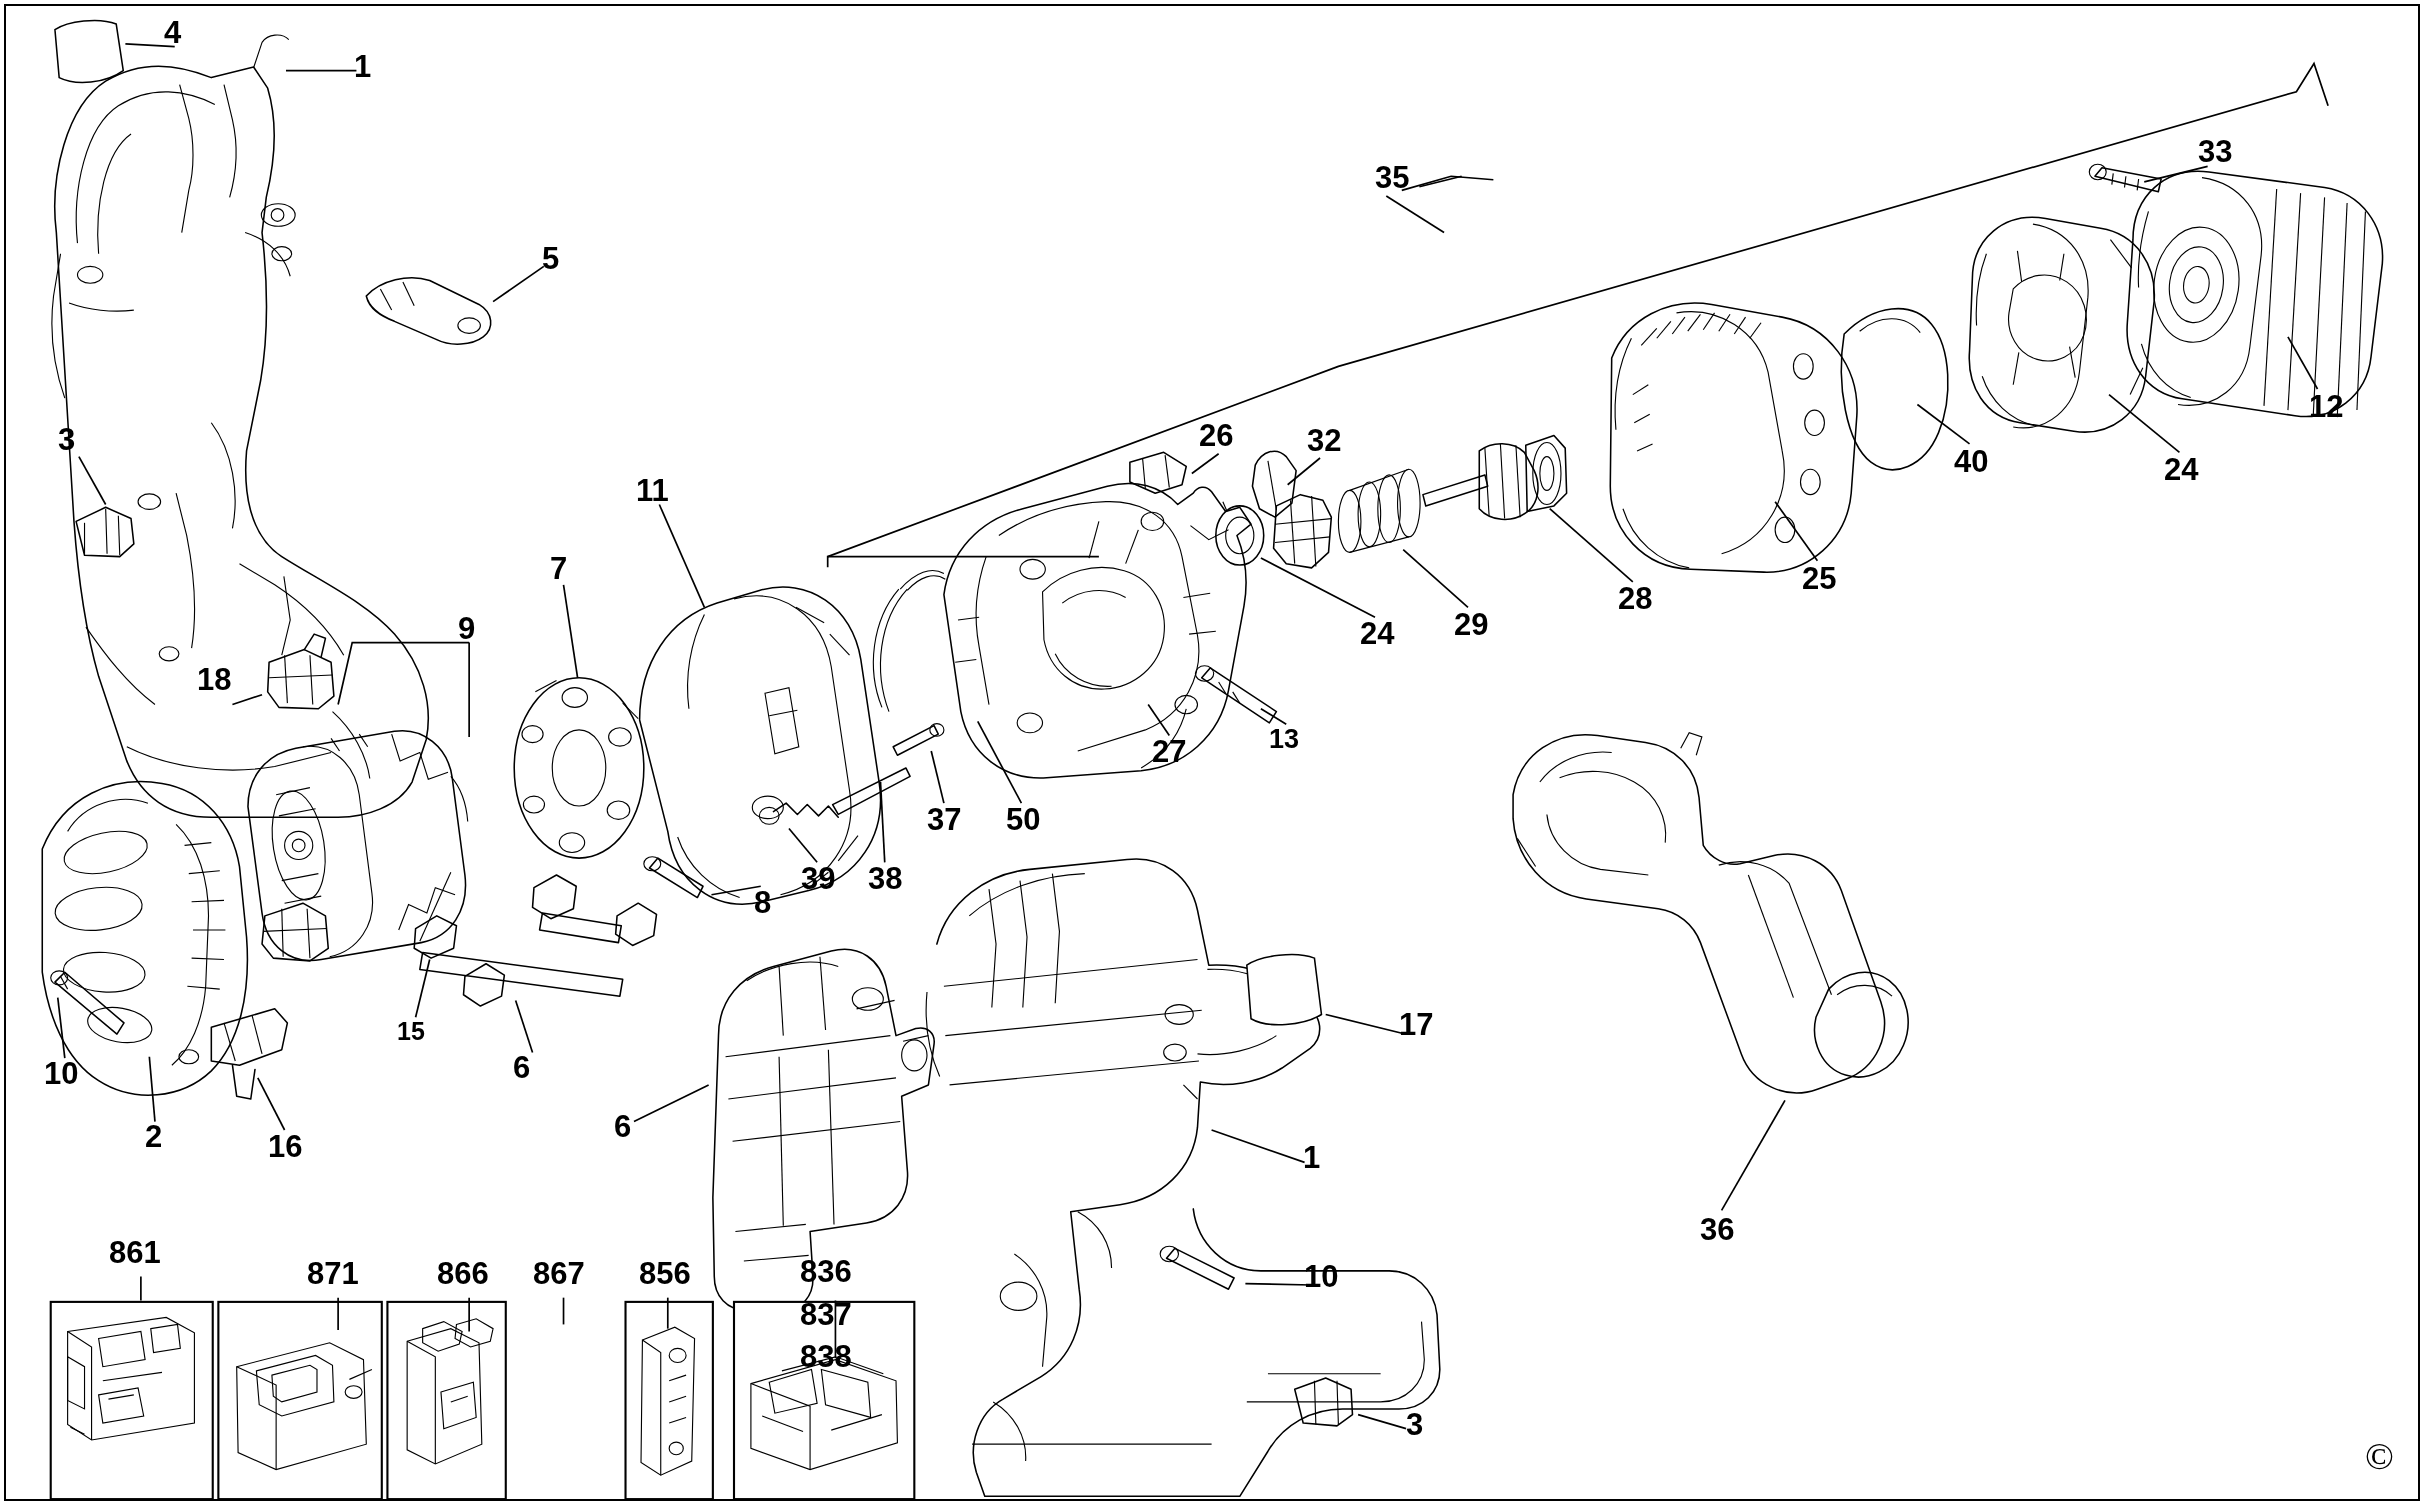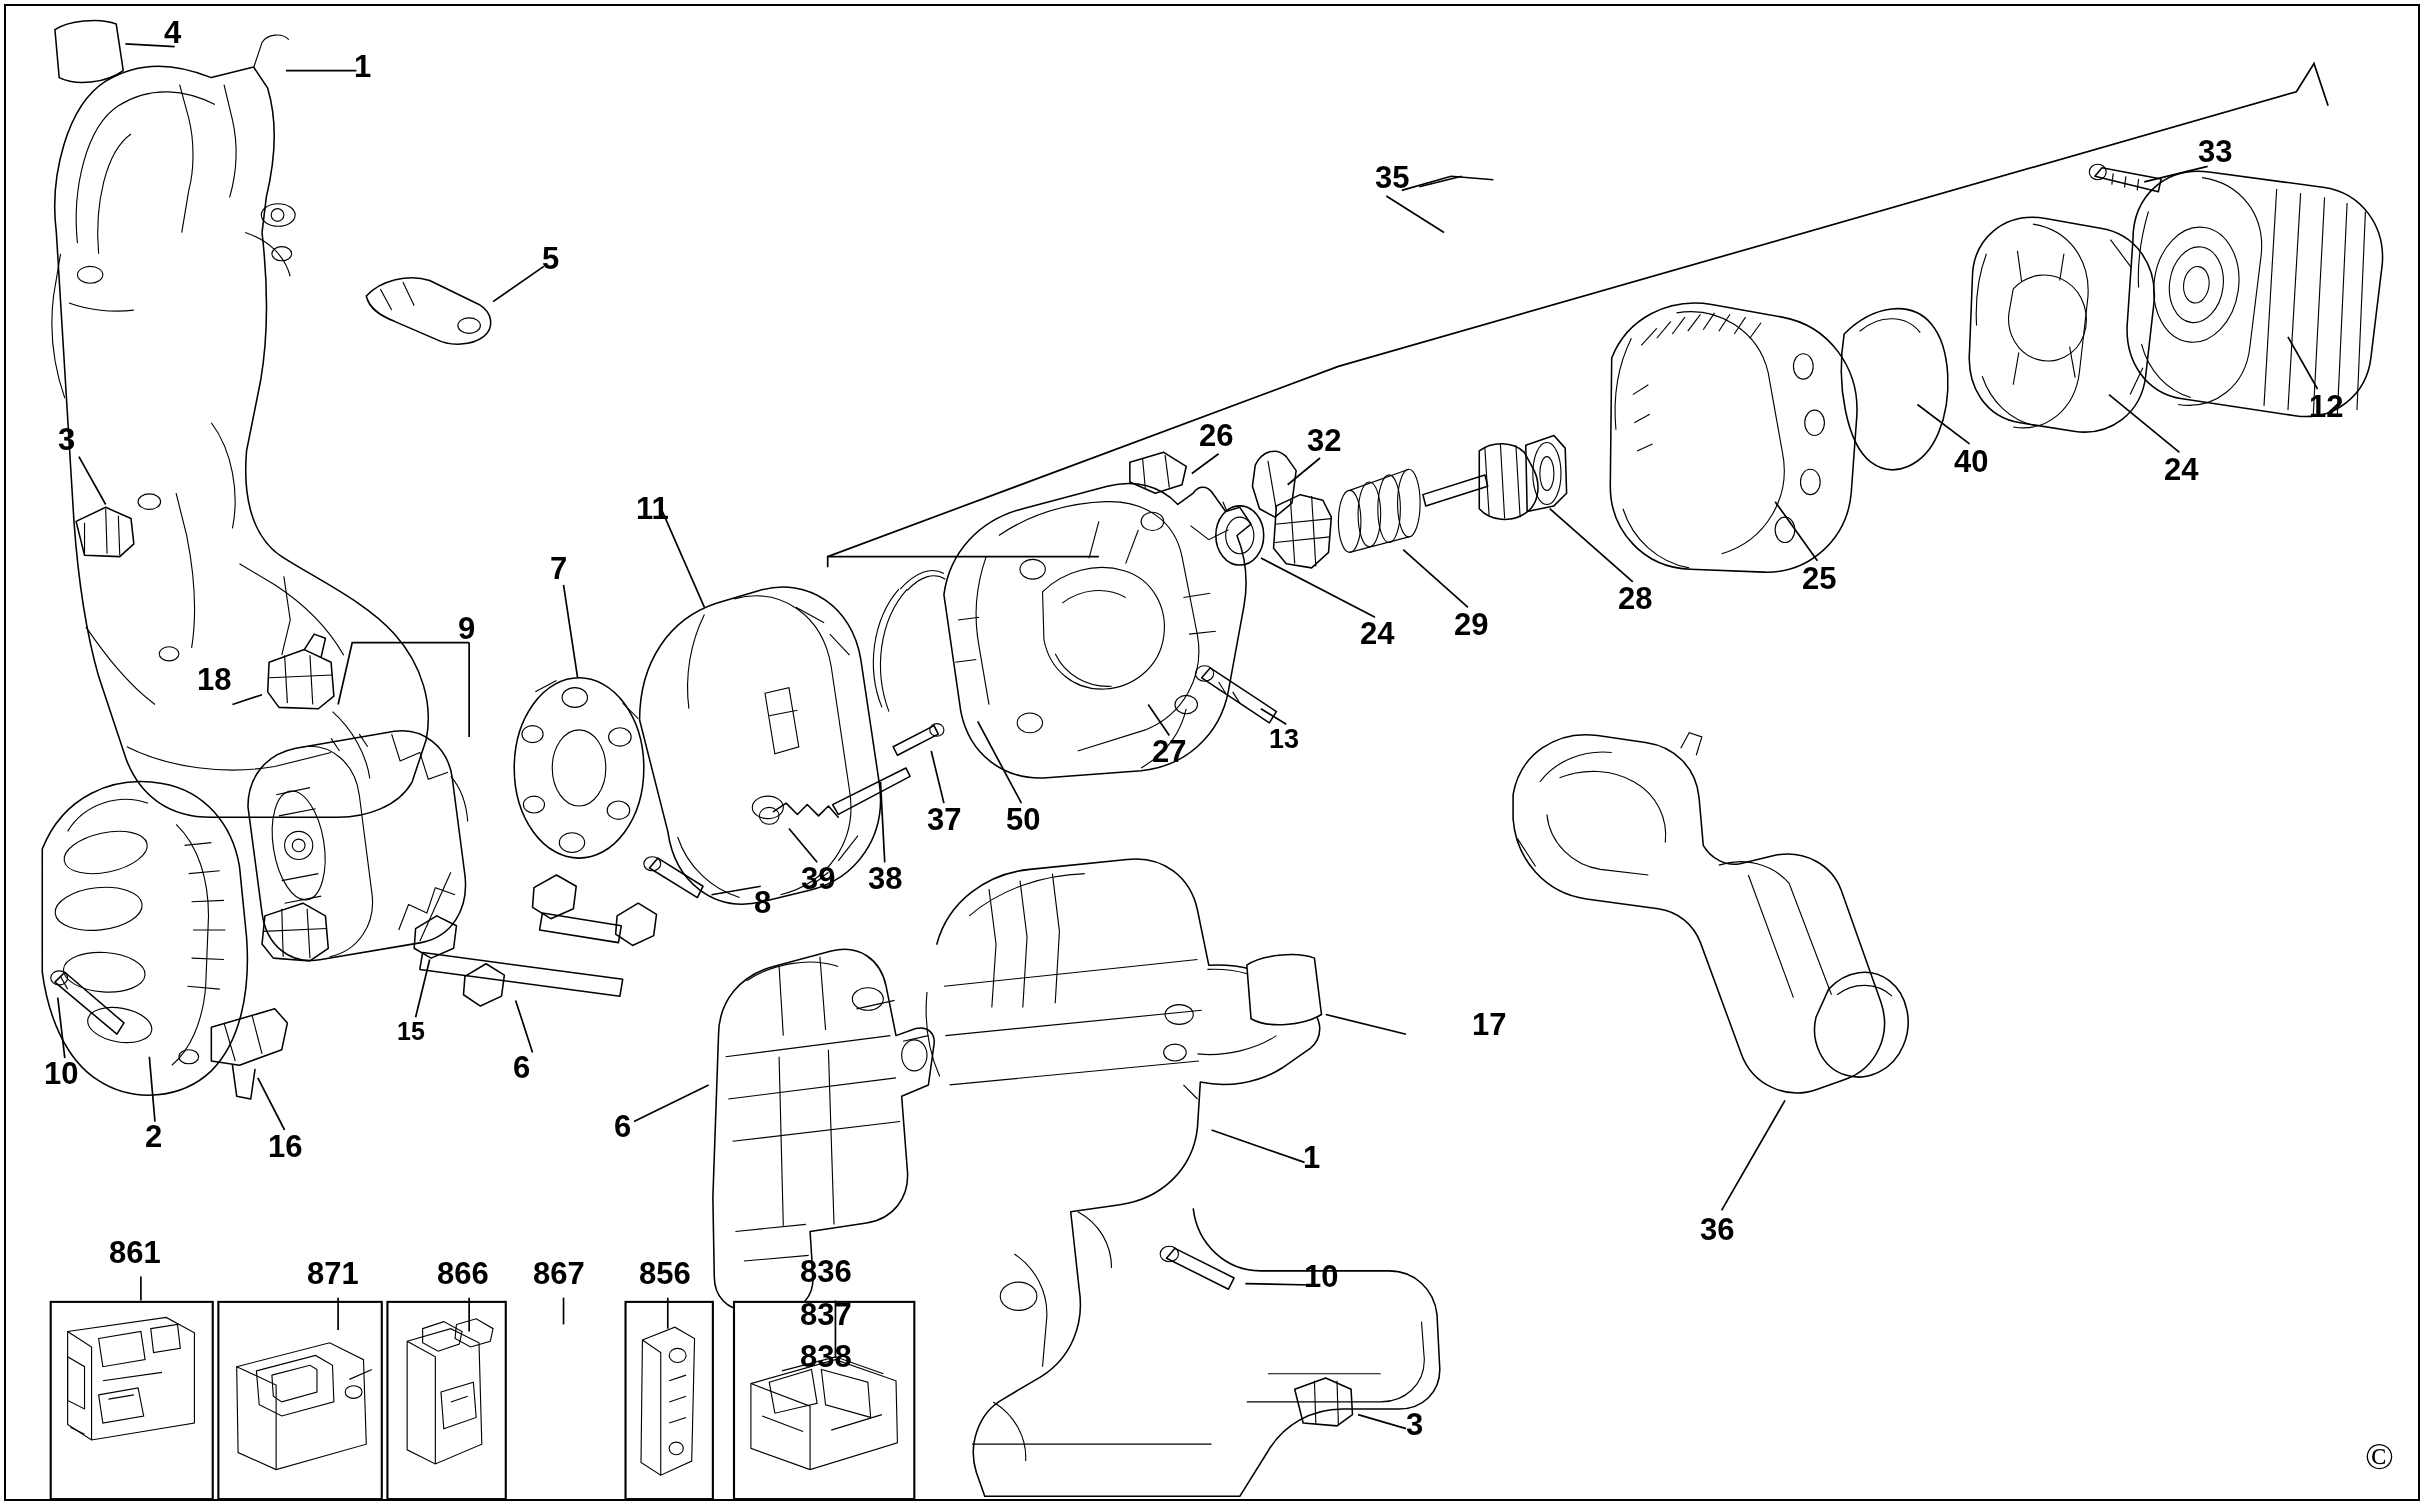--- a/index.html
+++ b/index.html
@@ -547,21 +547,21 @@
     </g>
   </svg>
 
   <div class="lbl" style="left:164px;top:17px;font-size:31px">4</div>
   <div class="lbl" style="left:354px;top:51px;font-size:31px">1</div>
   <div class="lbl" style="left:542px;top:243px;font-size:31px">5</div>
   <div class="lbl" style="left:58px;top:424px;font-size:31px">3</div>
   <div class="lbl" style="left:197px;top:664px;font-size:31px">18</div>
   <div class="lbl" style="left:458px;top:613px;font-size:31px">9</div>
   <div class="lbl" style="left:550px;top:553px;font-size:31px">7</div>
-  <div class="lbl" style="left:636px;top:493px;font-size:31px">11</div>
+  <div class="lbl" style="left:636px;top:475px;font-size:31px">11</div>
   <div class="lbl" style="left:44px;top:1058px;font-size:31px">10</div>
   <div class="lbl" style="left:145px;top:1121px;font-size:31px">2</div>
   <div class="lbl" style="left:268px;top:1131px;font-size:31px">16</div>
   <div class="lbl" style="left:397px;top:1018px;font-size:25px">15</div>
   <div class="lbl" style="left:513px;top:1052px;font-size:31px">6</div>
   <div class="lbl" style="left:754px;top:887px;font-size:31px">8</div>
   <div class="lbl" style="left:801px;top:863px;font-size:31px">39</div>
   <div class="lbl" style="left:868px;top:863px;font-size:31px">38</div>
   <div class="lbl" style="left:927px;top:804px;font-size:31px">37</div>
   <div class="lbl" style="left:1006px;top:804px;font-size:31px">50</div>
@@ -572,21 +572,21 @@
   <div class="lbl" style="left:1360px;top:618px;font-size:31px">24</div>
   <div class="lbl" style="left:1454px;top:609px;font-size:31px">29</div>
   <div class="lbl" style="left:1618px;top:583px;font-size:31px">28</div>
   <div class="lbl" style="left:1802px;top:563px;font-size:31px">25</div>
   <div class="lbl" style="left:1954px;top:446px;font-size:31px">40</div>
   <div class="lbl" style="left:2164px;top:454px;font-size:31px">24</div>
   <div class="lbl" style="left:2309px;top:391px;font-size:31px">12</div>
   <div class="lbl" style="left:2198px;top:136px;font-size:31px">33</div>
   <div class="lbl" style="left:1375px;top:162px;font-size:31px">35</div>
   <div class="lbl" style="left:614px;top:1111px;font-size:31px">6</div>
-  <div class="lbl" style="left:1472px;top:1009px;font-size:31px">17</div>
+  <div class="lbl" style="left:1399px;top:1009px;font-size:31px">17</div>
   <div class="lbl" style="left:1303px;top:1142px;font-size:31px">1</div>
   <div class="lbl" style="left:1304px;top:1261px;font-size:31px">10</div>
   <div class="lbl" style="left:1406px;top:1409px;font-size:31px">3</div>
   <div class="lbl" style="left:1700px;top:1214px;font-size:31px">36</div>
 
   <div class="lbl" style="left:109px;top:1237px;font-size:31px">861</div>
   <div class="lbl" style="left:307px;top:1258px;font-size:31px">871</div>
   <div class="lbl" style="left:437px;top:1258px;font-size:31px">866</div>
   <div class="lbl" style="left:533px;top:1258px;font-size:31px">867</div>
   <div class="lbl" style="left:639px;top:1258px;font-size:31px">856</div>

